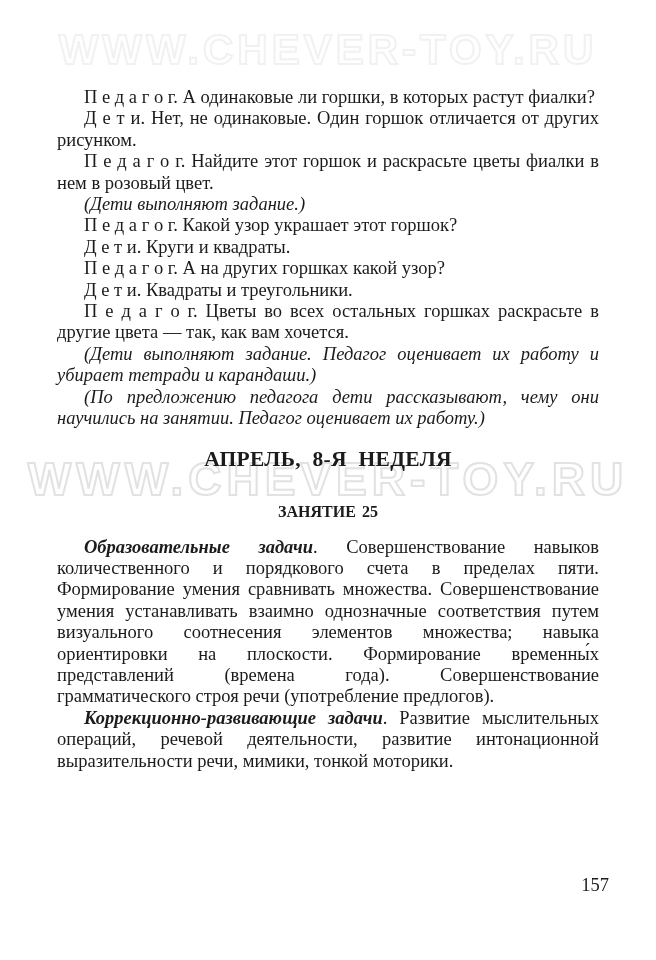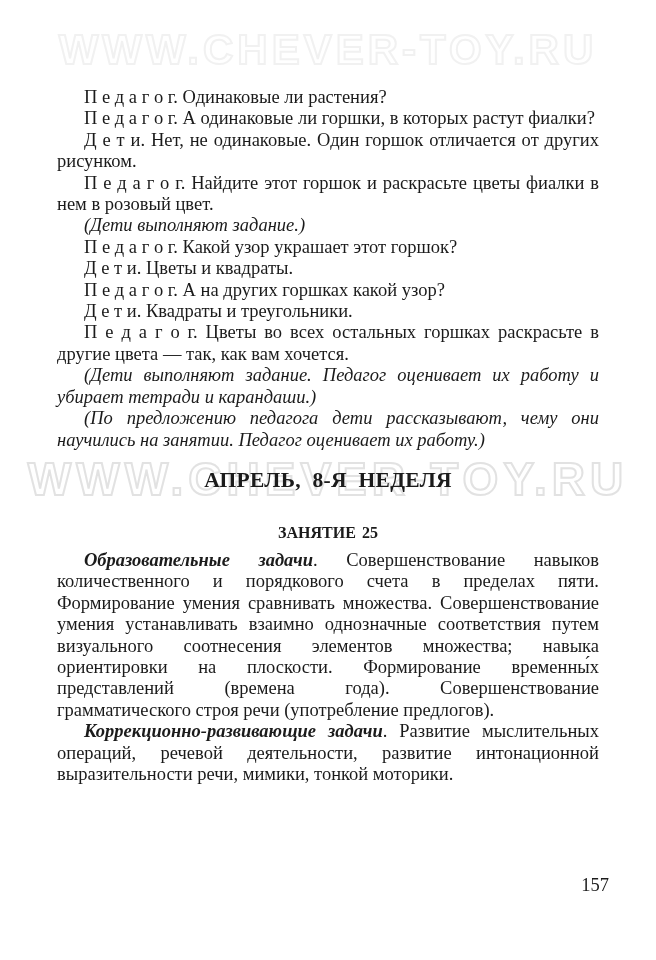--- a/index.html
+++ b/index.html
@@ -36,21 +36,21 @@
   .h-theme {
     margin: 15px 0 0; text-indent: 0;
     font-size: 17px; line-height: 20px; font-weight: 700;
     text-align: center; word-spacing: 2px;
   }
   .h-lesson {
     margin: 30px 0 0; text-indent: 0;
     font-size: 16px; line-height: 19px; font-weight: 700;
     text-align: center; word-spacing: 2px;
   }
-  .task-first { margin-top: 8px; }
+  .task-first { margin-top: 16px; }
   .page-number {
     position: absolute;
     top: 875px; left: 67px; width: 542px;
     text-align: right;
     font-size: 18.5px;
     z-index: 1;
   }
   .watermark {
     position: absolute;
     left: 0; width: 100%;
@@ -69,27 +69,26 @@
 </head>
 <body>
 
 <div class="page">
 
   <div class="watermark wm-top">WWW.CHEVER-TOY.RU</div>
   <div class="watermark wm-mid">WWW.CHEVER-TOY.RU</div>
 
   <div class="content">
 
-    <p class="para">П е д а г о г. Одинаковые ли растения?</p>
     <p class="para">П е д а г о г. А одинаковые ли горшки, в которых растут фиалки?</p>
     <p class="para">Д е т и. Нет, не одинаковые. Один горшок отличается от других рисунком.</p>
     <p class="para">П е д а г о г. Найдите этот горшок и раскрасьте цветы фиалки в нем в розовый цвет.</p>
     <p class="para stage">(Дети выполняют задание.)</p>
     <p class="para">П е д а г о г. Какой узор украшает этот горшок?</p>
-    <p class="para">Д е т и. Цветы и квадраты.</p>
+    <p class="para">Д е т и. Круги и квадраты.</p>
     <p class="para">П е д а г о г. А на других горшках какой узор?</p>
     <p class="para">Д е т и. Квадраты и треугольники.</p>
     <p class="para">П е д а г о г. Цветы во всех остальных горшках раскрасьте в другие цвета — так, как вам хочется.</p>
     <p class="para stage">(Дети выполняют задание. Педагог оценивает их работу и убирает тетради и карандаши.)</p>
 
     <p class="para stage">(По предложению педагога дети рассказывают, чему они научились на занятии. Педагог оценивает их работу.)</p>
 
     <p class="h-week">АПРЕЛЬ, 8-Я НЕДЕЛЯ</p>
     <p class="h-lesson">ЗАНЯТИЕ 25</p>
 

